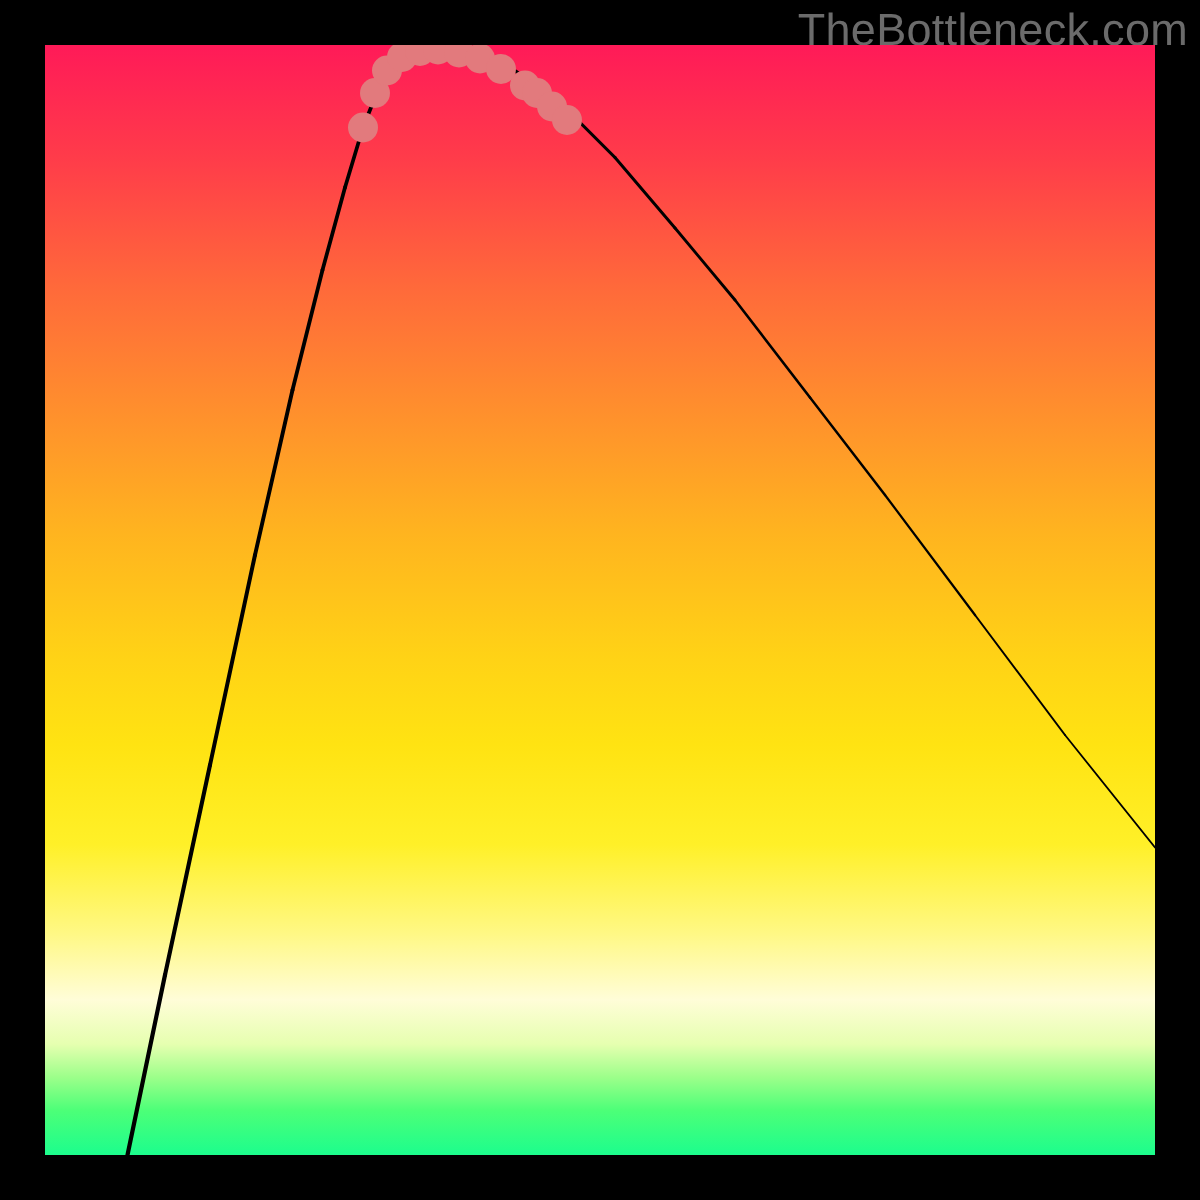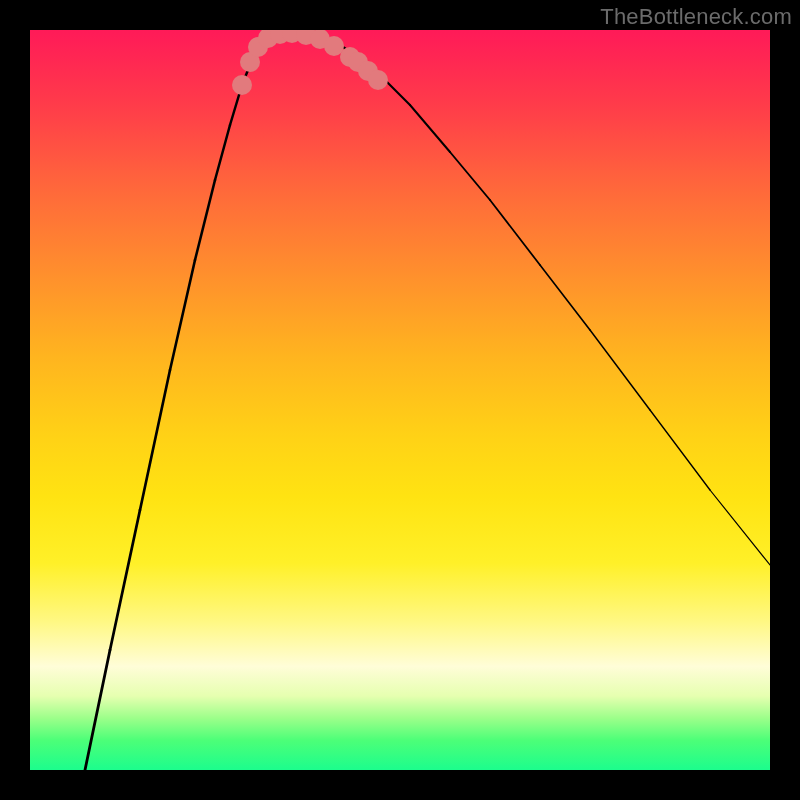--- a/index.html
+++ b/index.html
@@ -40,21 +40,21 @@
       #9cff8a 93%,
       #4cff78 96%,
       #1cfd8d 100%
     );
   }
   .watermark {
     position: absolute;
     top: 4px;
     right: 8px;
     color: #6b6b6b;
-    font-size: 22px;
+    font-size: 30px;
     letter-spacing: 0.2px;
     user-select: none;
   }
   svg.curve {
     position: absolute;
     left: 0;
     top: 0;
     width: 740px;
     height: 740px;
   }

